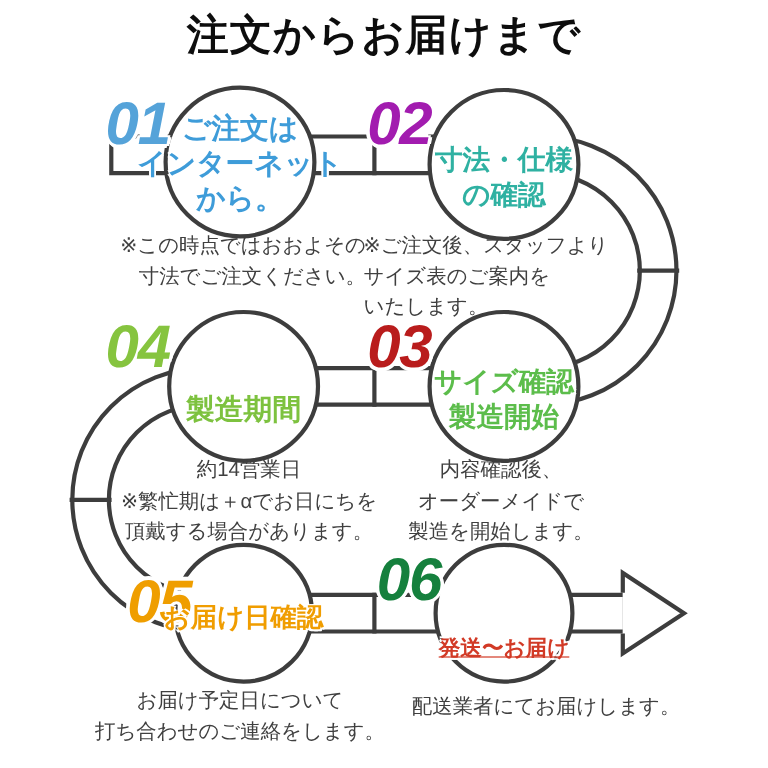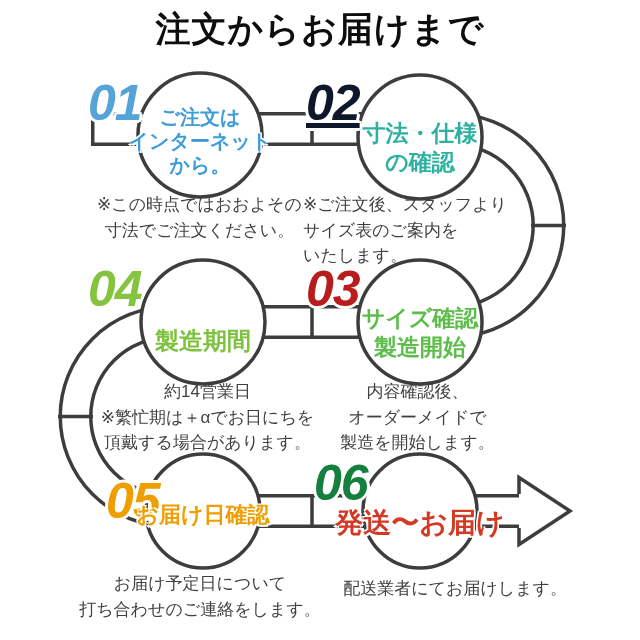--- a/index.html
+++ b/index.html
@@ -25,32 +25,32 @@
   .num-3 { left: 306px; top: 264px; }
   .num-4 { left: 88px;  top: 264px; }
   .num-5 { left: 106px; top: 476px; }
   .num-6 { left: 314px; top: 458px; }
 
   .circle-label {
     position: absolute; width: 200px; text-align: center;
     font-weight: 900; white-space: pre-line;
     text-shadow: 1.5px 1.5px 0 #fff, -1.5px -1.5px 0 #fff, 1.5px -1.5px 0 #fff, -1.5px 1.5px 0 #fff;
   }
-  .label-1 { left: 100px; top: 105px; font-size: 20px; line-height: 1.2; }
+  .label-1 { left: 100px; top: 94px; font-size: 24px; line-height: 1.2; }
   .label-2 { left: 320px; top: 119px; font-size: 23px; line-height: 1.25; }
   .label-3 { left: 320px; top: 304px; font-size: 23px; line-height: 1.25; }
   .label-4 { left: 103px; top: 325px; font-size: 24px; }
   .label-5 { left: 103px; top: 500px; font-size: 22px; }
-  .label-6 { left: 320px; top: 504px; font-size: 28px; }
+  .label-6 { left: 320px; top: 528px; font-size: 18px; text-decoration: underline; }
 
   .note {
     position: absolute; font-size: 17px; font-weight: 500;
     color: #3f3f3f; line-height: 1.5; white-space: pre-line;
   }
-  .note-1 { left: 82px;  top: 192px; width: 235px; text-align: center; }
+  .note-1 { left: 70px;  top: 192px; width: 235px; text-align: right; }
   .note-2 { left: 303px; top: 192px; width: 235px; text-align: left; }
   .note-3 { left: 295px; top: 379px; width: 245px; text-align: center; }
   .note-4 { left: 75px;  top: 379px; width: 265px; text-align: center; }
   .note-5 { left: 65px;  top: 571px; width: 270px; text-align: center; }
   .note-6 { left: 322px; top: 576px; width: 245px; text-align: right; }
 </style>
 </head>
 <body>
 
 <svg id="flow-svg" viewBox="0 0 640 640" xmlns="http://www.w3.org/2000/svg">
@@ -68,21 +68,21 @@
   <circle cx="420" cy="137" r="62" fill="#ffffff" stroke="#3d3d3d" stroke-width="3.5"></circle>
   <circle cx="420" cy="322" r="62" fill="#ffffff" stroke="#3d3d3d" stroke-width="3.5"></circle>
   <circle cx="203" cy="322" r="62" fill="#ffffff" stroke="#3d3d3d" stroke-width="3.5"></circle>
   <circle cx="203" cy="511" r="57" fill="#ffffff" stroke="#3d3d3d" stroke-width="3.5"></circle>
   <circle cx="420" cy="511" r="57" fill="#ffffff" stroke="#3d3d3d" stroke-width="3.5"></circle>
 </svg>
 
 <div class="page-title">注文からお届けまで</div>
 
 <div class="num num-1" style="color: rgb(85, 163, 217);">01</div>
-<div class="num num-2" style="color: #0f172a; text-decoration: underline;">02</div>
+<div class="num num-2" style="color: #a21caf;">02</div>
 <div class="num num-3" style="color: #b91c1c; text-align: right;">03</div>
 <div class="num num-4" style="color: rgb(134, 196, 63); text-align: right;">04</div>
 <div class="num num-5" style="color: rgb(239, 158, 0);">05</div>
 <div class="num num-6" style="color: #15803d;">06</div>
 
 <div class="circle-label label-1" style="color: rgb(62, 156, 217);">ご注文は
 インターネット
 から。</div>
 <div class="circle-label label-2" style="color: rgb(47, 177, 162);">寸法・仕様
 の確認</div>

